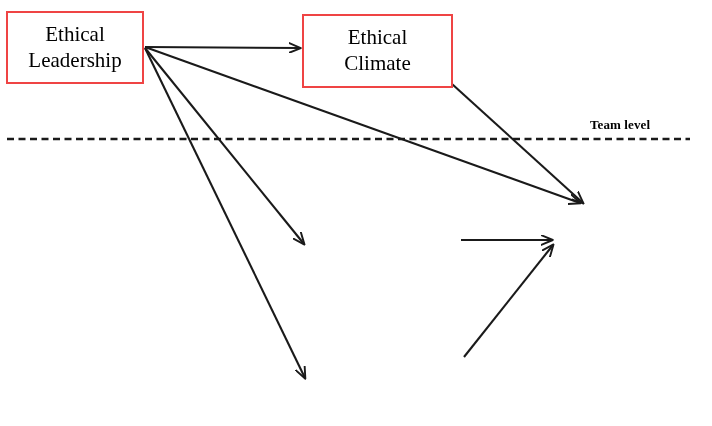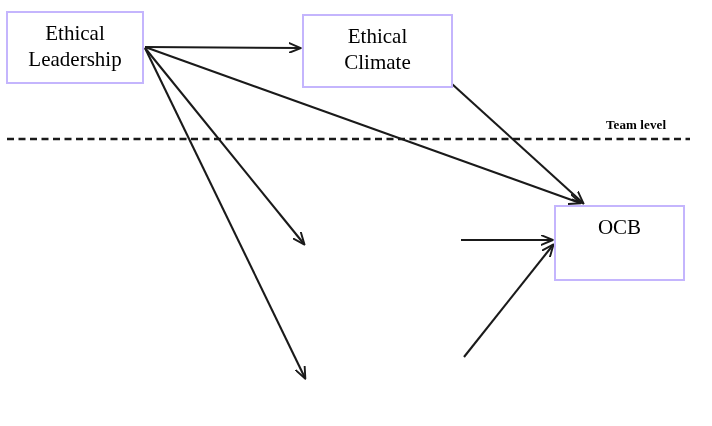--- a/index.html
+++ b/index.html
@@ -20,31 +20,31 @@
     position: absolute;
     left: 0;
     top: 0;
     width: 712px;
     height: 426px;
     display: block;
   }
   .node-box {
     position: absolute;
     box-sizing: border-box;
-    border: 2px solid #c4b5fd;
+    border: 2px solid #ef4444;
     background: #ffffff;
     display: flex;
-    align-items: flex-start;
+    align-items: center;
     justify-content: center;
     text-align: center;
     font-family: "Liberation Serif", "DejaVu Serif", serif;
     font-size: 21px;
     line-height: 1.22;
     color: #000000;
-    padding: 8px 4px;
+    padding: 16px 4px;
     z-index: 3;
   }
   .node-label {
     display: block;
     white-space: pre-line;
   }
   .level-label {
     position: absolute;
     font-family: "Liberation Serif", "DejaVu Serif", serif;
     font-weight: bold;
@@ -92,20 +92,17 @@
 Leadership</span>
   </div>
 
   <div class="node-box" style="left:302px; top:14px; width:151px; height:74px;">
     <span class="node-label">Ethical
 Climate</span>
   </div>
 
 
 
-  <div class="node-box" style="left:554px; top:205px; width:131px; height:76px;">
-    <span class="node-label">OCB</span>
-  </div>
 
-  <div class="level-label" style="left:590px; top:117px;margin-left:16px;">Team level</div>
+  <div class="level-label" style="left:590px; top:117px;">Team level</div>
 
 
 </div>
 
 </body></html>

